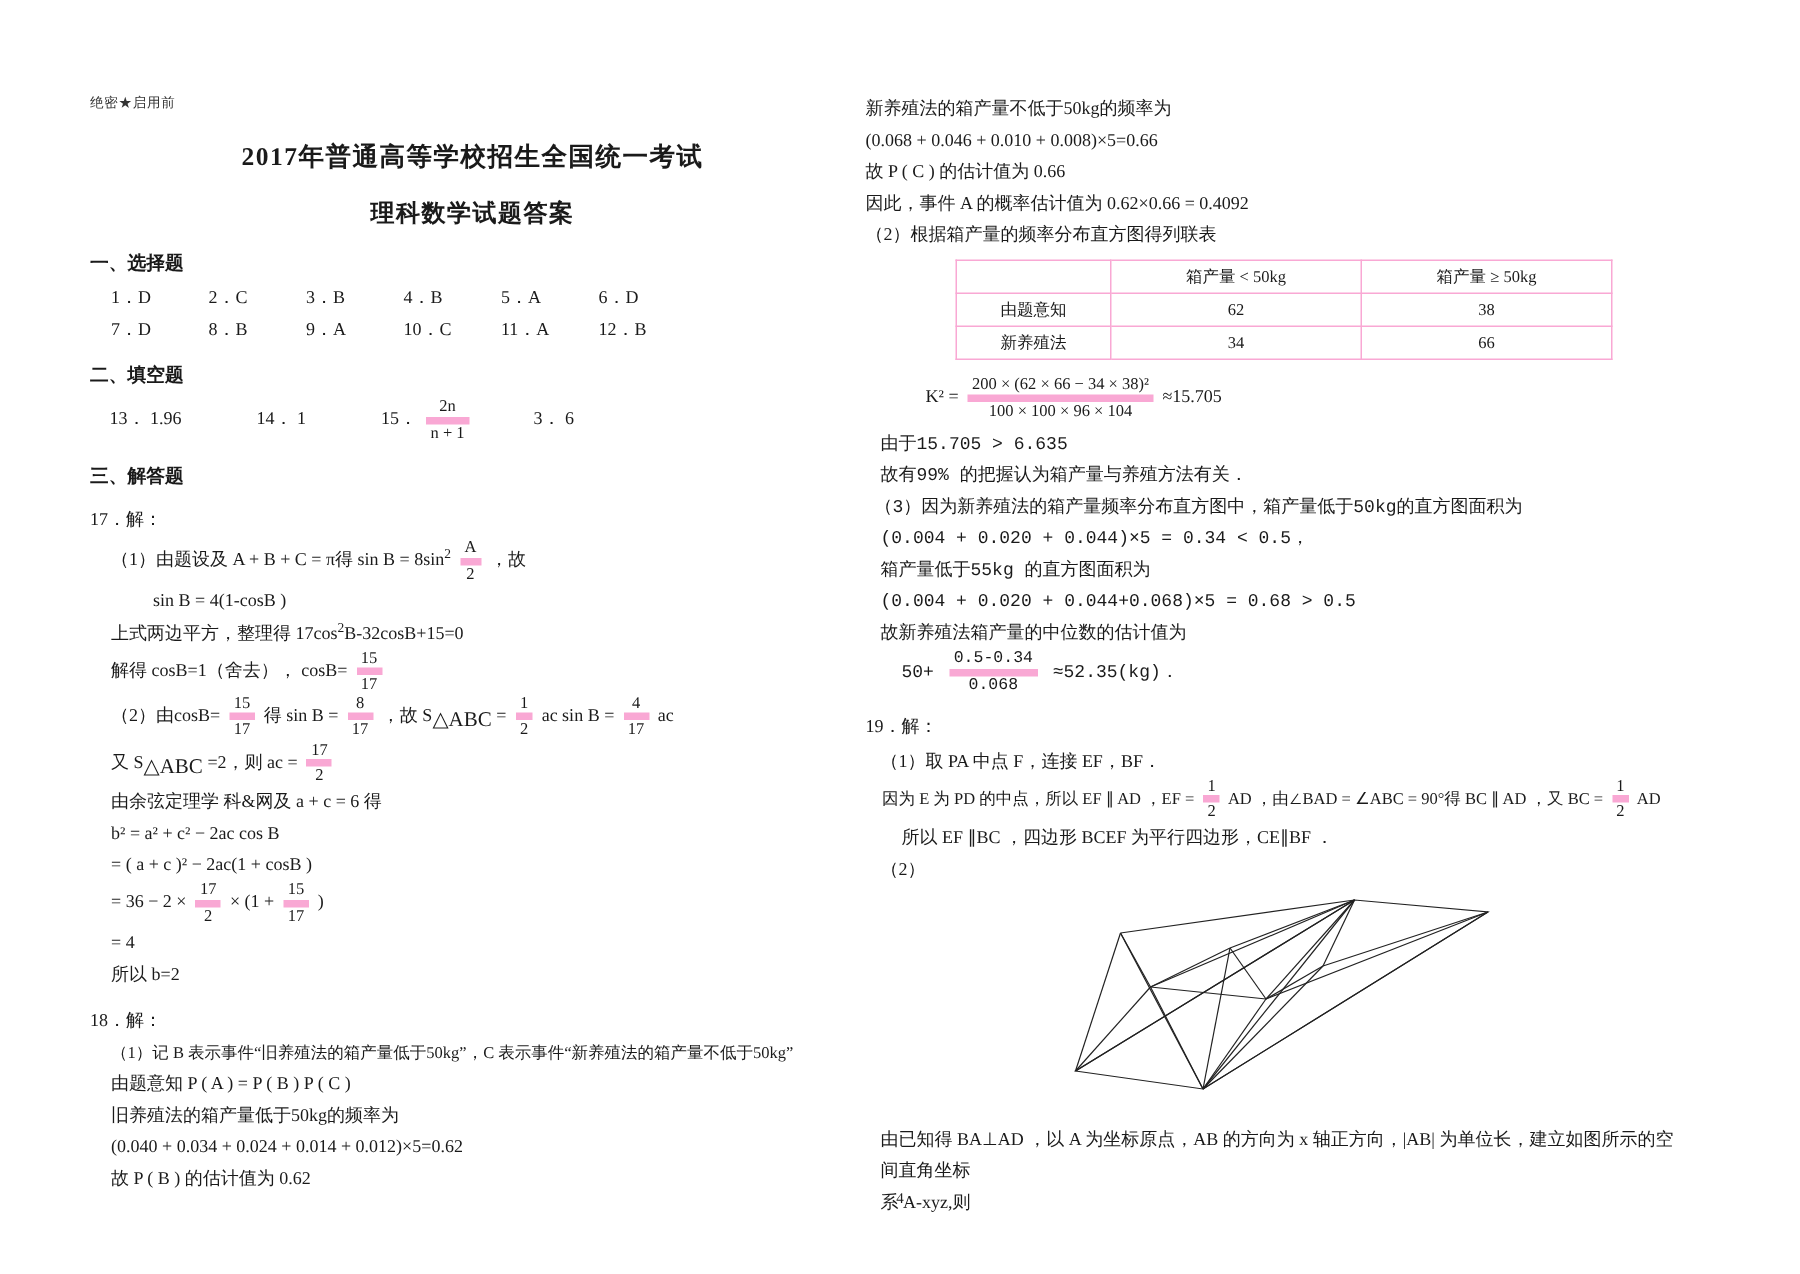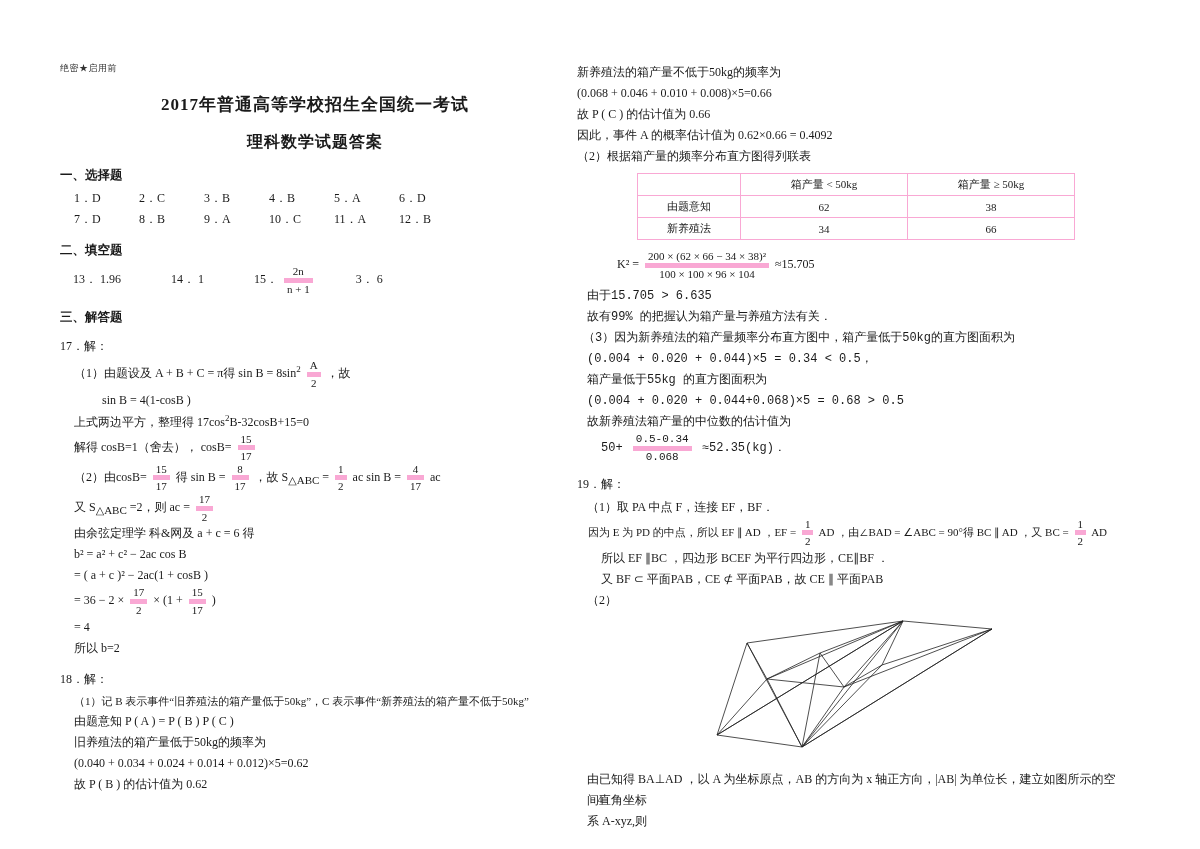--- a/index.html
+++ b/index.html
@@ -28,21 +28,21 @@
   .sec-head{font-size:12.5px;font-weight:bold;margin:14px 0 6px 0;}
   .indent2{margin-left:28px;}
   .ans-row{font-size:12px;margin:4px 0 4px 14px;}
   .ans-row span.cell{display:inline-block;width:62px;}
   .fill-row{font-size:12px;margin:6px 0 6px 0;}
   .fill-row span.fcell{display:inline-block;}
   .frac{display:inline-block;vertical-align:middle;text-align:center;font-size:11px;line-height:1.15;margin:0 3px;}
   .frac .num{display:block;border-bottom:5px solid #f9a8d4;padding:0 3px;}
   .frac .den{display:block;padding:0 3px;}
   sup{font-size:9px;}
-  sub{font-size:11px;font-family:Liberation Serif, serif;}
+  sub{font-size:14px;font-family:Liberation Serif, serif;}
   .qhead{font-size:12px;margin:12px 0 4px 0;}
   .blk{margin:4px 0 4px 14px;font-size:12px;line-height:2.0;}
   table.freq{
     border-collapse:collapse;margin:6px 0 6px 60px;font-size:11px;
   }
   table.freq td,table.freq th{
     border:1px solid #f9a8d4;padding:3px 8px;text-align:center;font-weight:normal;
   }
   table.freq td.lab{width:86px;}
   table.freq td.val{width:150px;}
@@ -260,21 +260,20 @@
           <span class="den">2</span>
         </span>
         <span>AD ，由∠BAD = ∠ABC = 90°得 BC ∥ AD ，又 BC =</span>
         <span class="frac">
           <span class="num">1</span>
           <span class="den">2</span>
         </span>
         <span>AD</span>
       </div>
       <div style="margin-left:14px;">所以 EF ∥BC ，四边形 BCEF 为平行四边形，CE∥BF ．</div>
-      <div style="margin-left:14px;">又 BF ⊂ 平面PAB，CE ⊄ 平面PAB，故 CE ∥ 平面PAB</div>
       <div>（2）</div>
     </div>
 
     <div class="fig-wrap">
       <svg width="290" height="140" viewBox="0 0 290 140">
         <g stroke="#222" fill="none" stroke-width="0.8">
 
           <polygon points="10,118 95,130 285,12 196,4" stroke-width="0.8"></polygon>
 
           <line x1="10" y1="118" x2="196" y2="4"></line>

